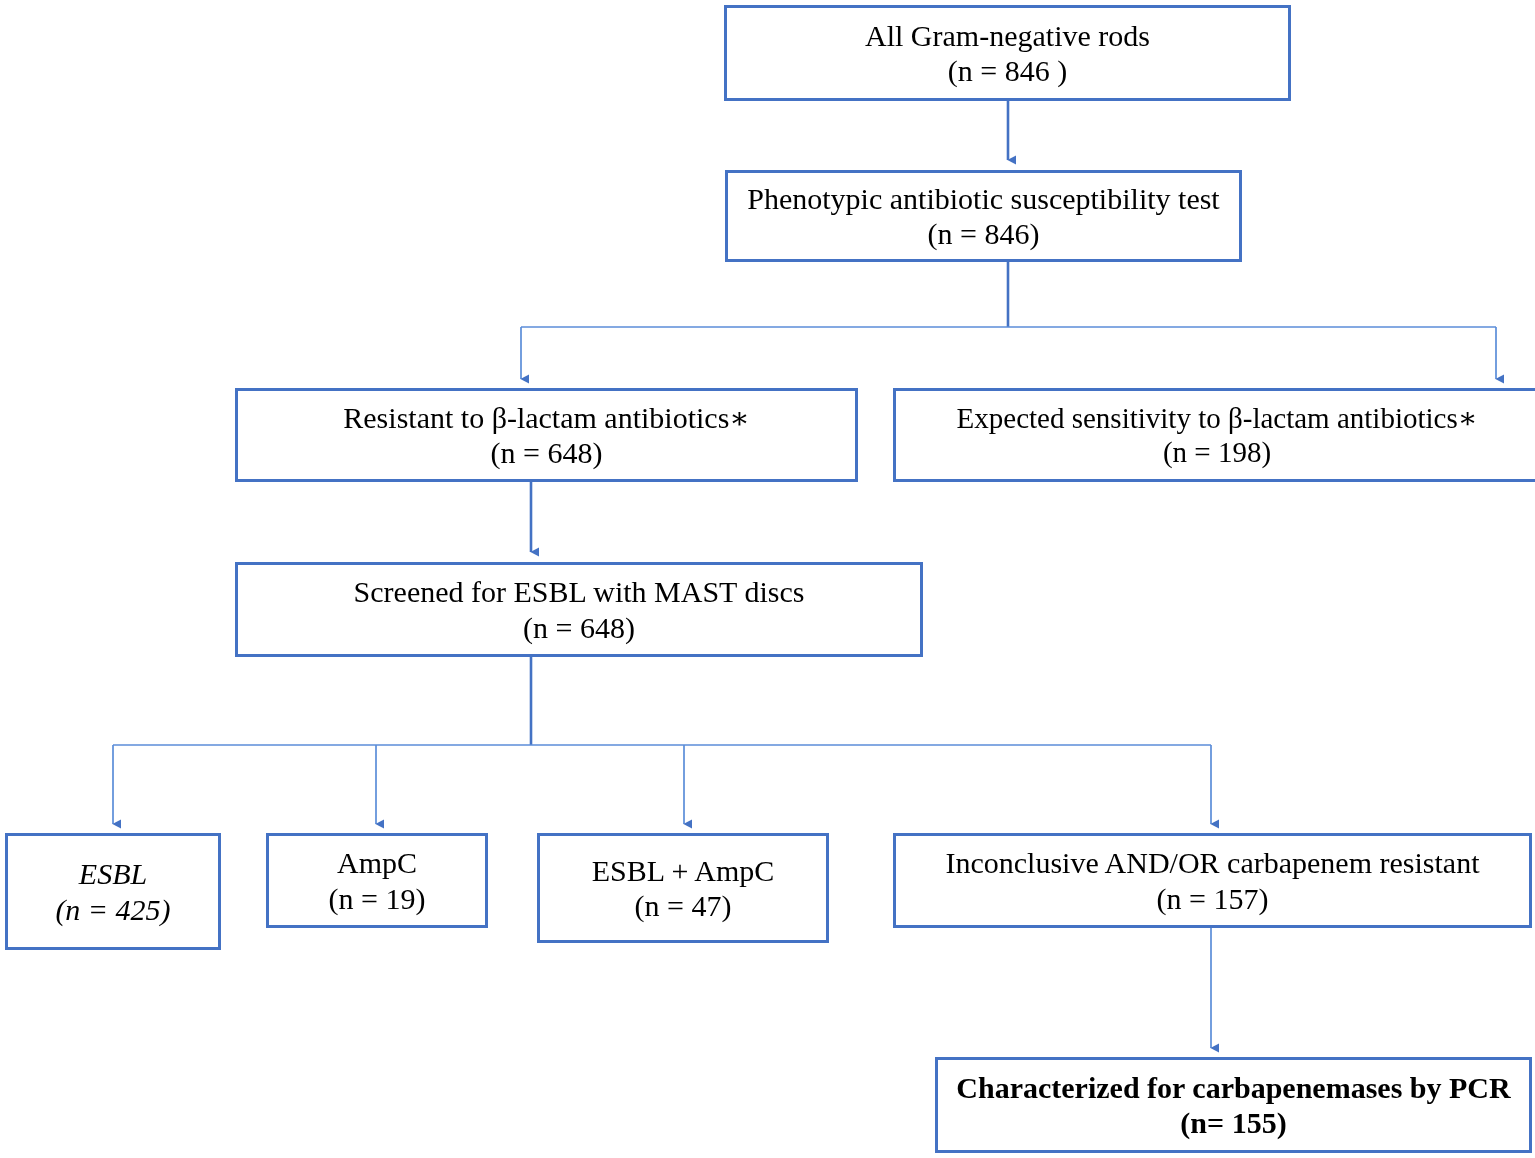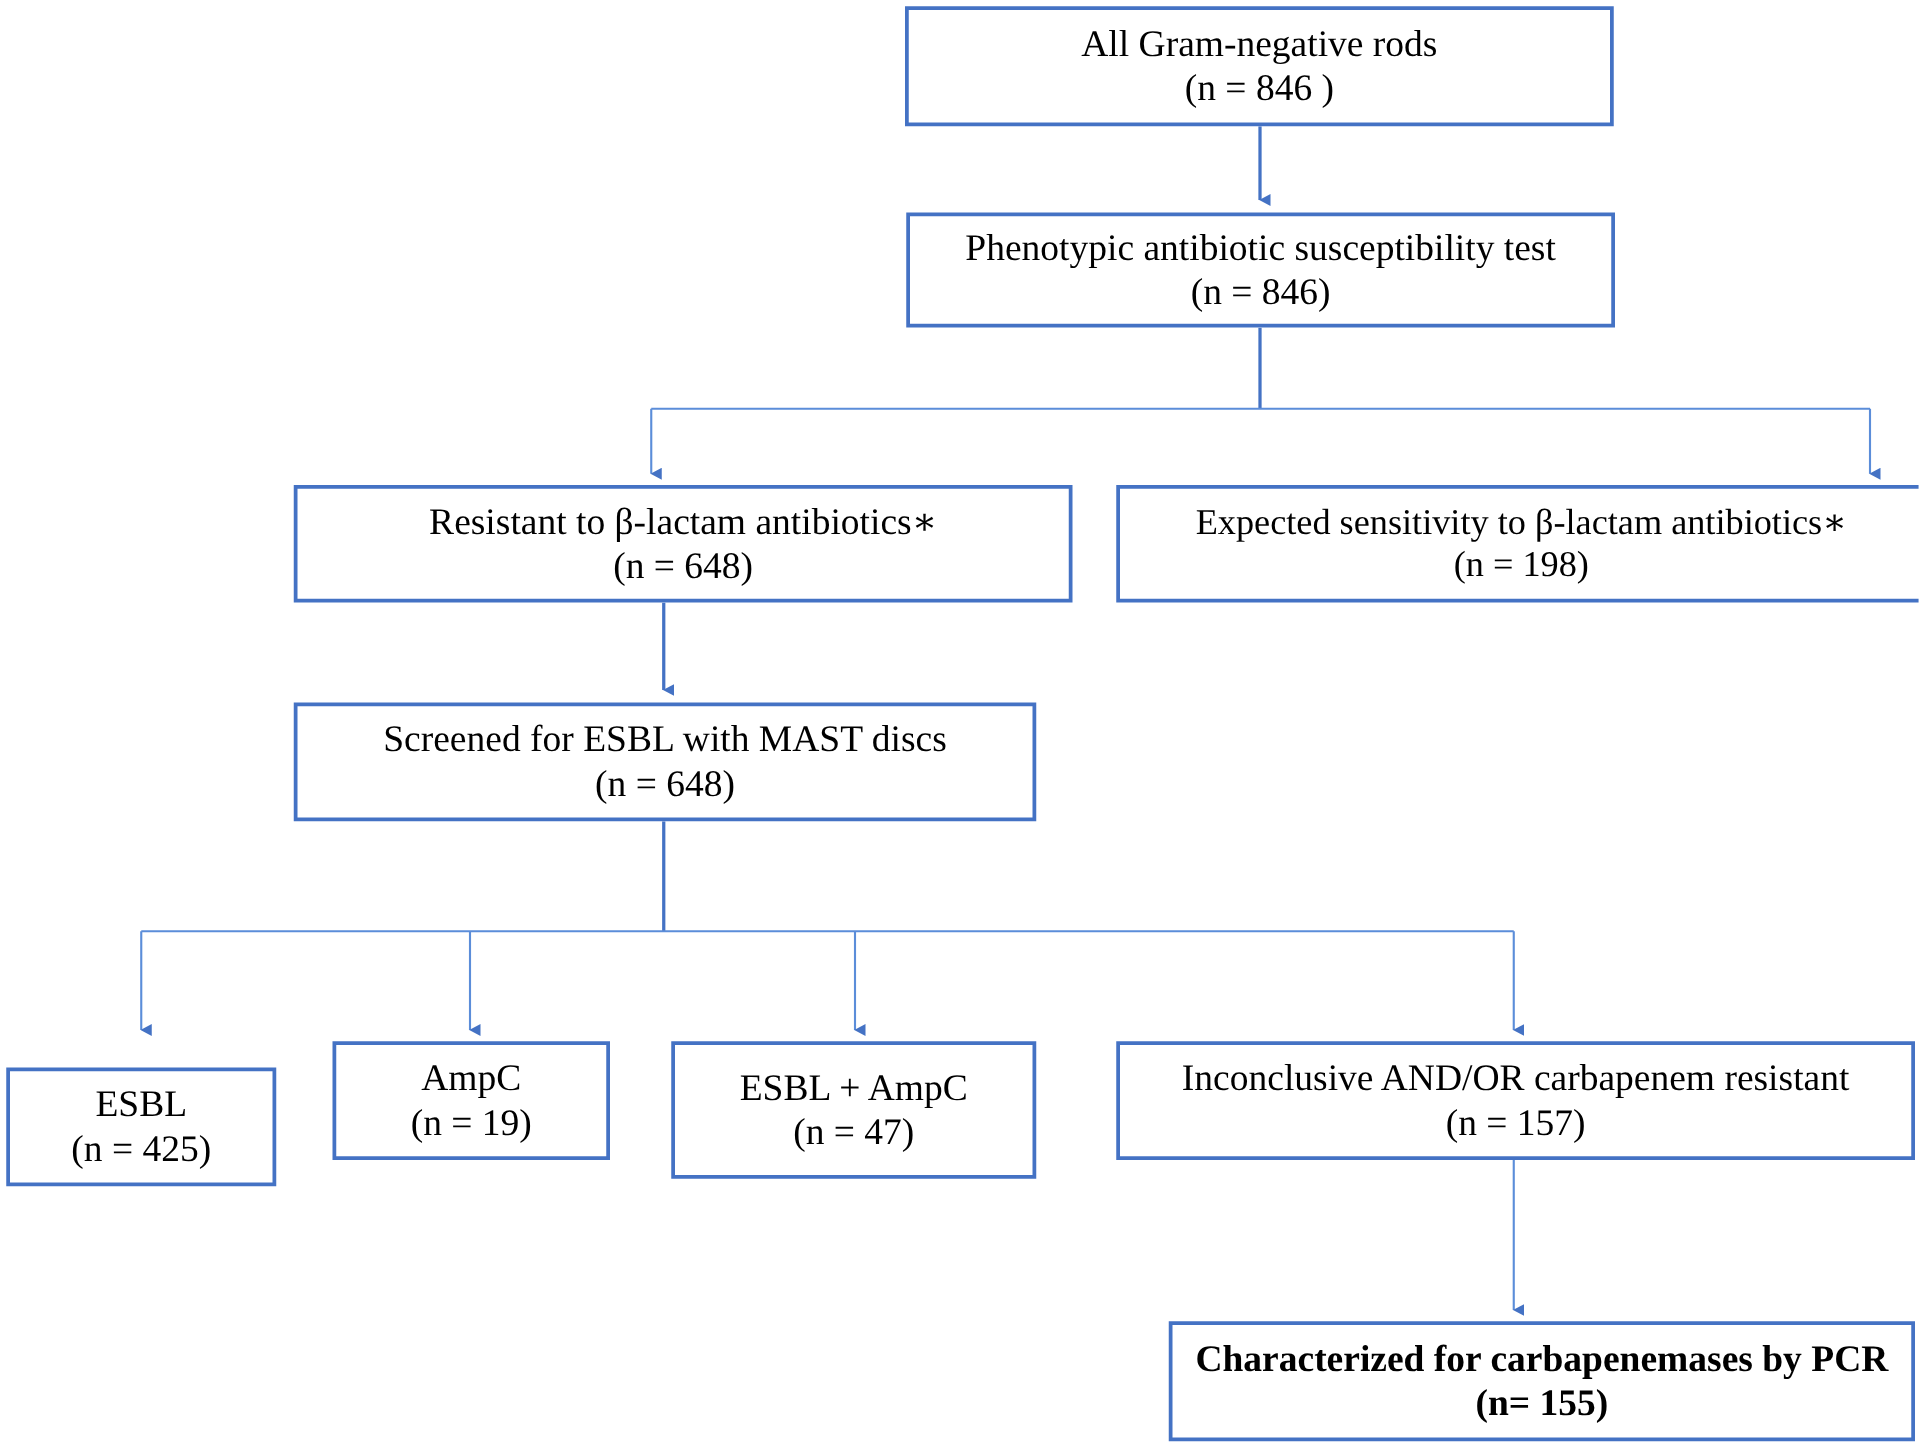--- a/index.html
+++ b/index.html
@@ -90,41 +90,41 @@
     <g>
       <line x1="1211" y1="928" x2="1211" y2="1048" stroke="#5b8dd9" stroke-width="1.7" marker-end="url(#arrowhead)"></line>
     </g>
   </svg>
 
   <div class="node fs-30" style="left:724px; top:5px; width:567px; height:96px;">
     <span class="node-label">All Gram-negative rods</span>
     <span class="node-count">(n = 846 )</span>
   </div>
 
-  <div class="node fs-30" style="left:725px; top:170px; width:567px; height:92px;">
+  <div class="node fs-30" style="left:725px; top:170px; width:517px; height:92px;">
     <span class="node-label">Phenotypic antibiotic susceptibility test</span>
     <span class="node-count">(n = 846)</span>
   </div>
 
   <div class="node fs-30" style="left:235px; top:388px; width:623px; height:94px;">
     <span class="node-label">Resistant to β-lactam antibiotics∗</span>
     <span class="node-count">(n = 648)</span>
   </div>
 
   <div class="node fs-29" style="left:893px; top:388px; width:648px; height:94px;">
     <span class="node-label">Expected sensitivity to β-lactam antibiotics∗</span>
     <span class="node-count">(n = 198)</span>
   </div>
 
-  <div class="node fs-30" style="left:235px; top:562px; width:594px; height:95px;">
+  <div class="node fs-30" style="left:235px; top:562px; width:688px; height:95px;">
     <span class="node-label">Screened for ESBL with MAST discs</span>
     <span class="node-count">(n = 648)</span>
   </div>
 
-  <div class="node fs-30" style="left:5px; top:854px; width:216px; height:95px;">
+  <div class="node fs-30" style="left:5px; top:833px; width:216px; height:117px;font-style:italic;">
     <span class="node-label">ESBL</span>
     <span class="node-count">(n = 425)</span>
   </div>
 
   <div class="node fs-30" style="left:266px; top:833px; width:222px; height:95px;align-items:center;">
     <span class="node-label">AmpC</span>
     <span class="node-count">(n = 19)</span>
   </div>
 
   <div class="node fs-30" style="left:537px; top:833px; width:292px; height:110px;">

